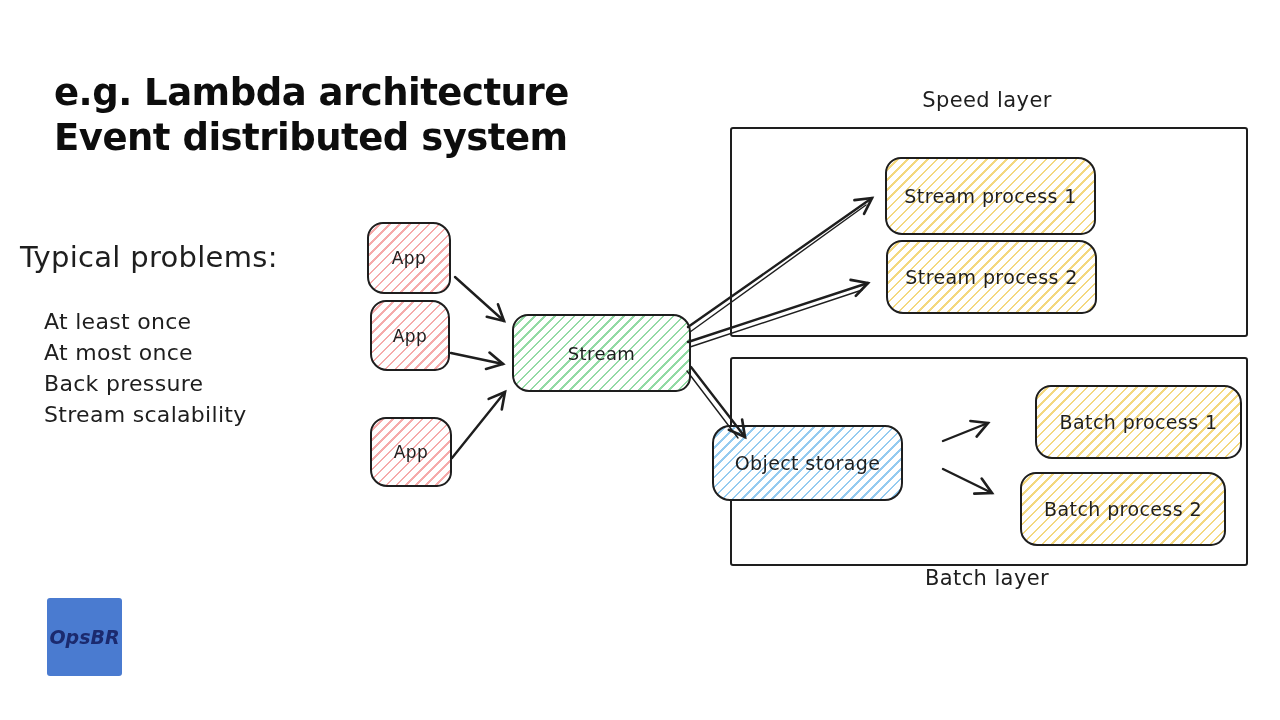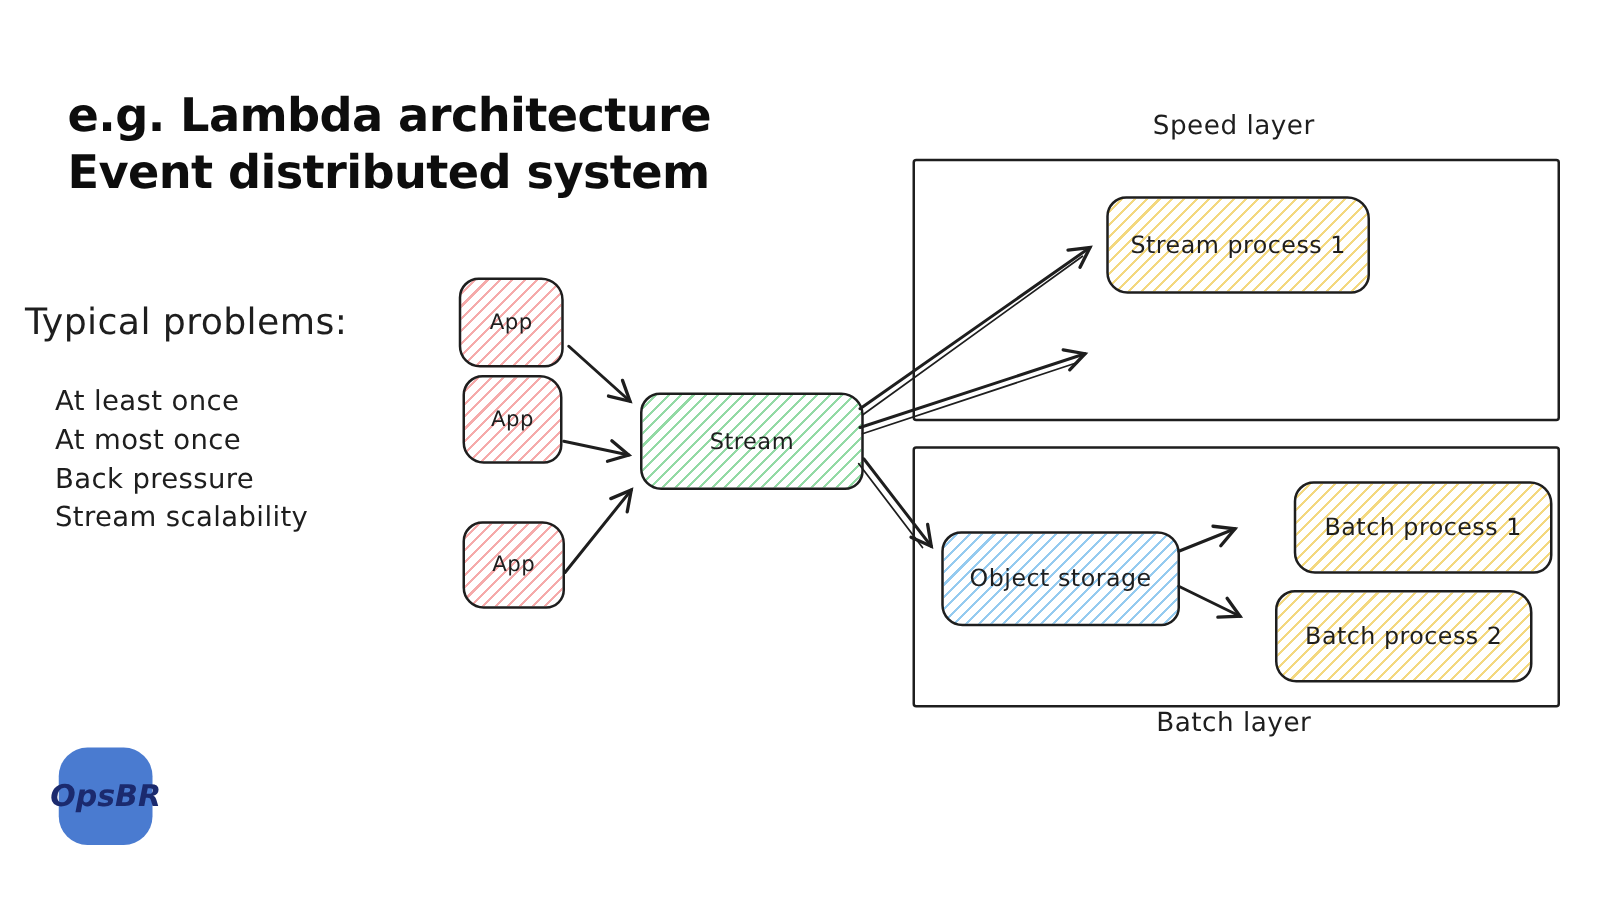--- a/index.html
+++ b/index.html
@@ -27,23 +27,23 @@
       rgba(143,200,239,.95) 0px,rgba(143,200,239,.95) 1.7px,transparent 1.7px,transparent 7px);}
 
   .layer-box{position:absolute;border:2.2px solid var(--stroke,#1e1e1e);border-radius:3px;
              background:transparent;z-index:1;}
   .layer-label{position:absolute;width:514px;text-align:center;font-size:21px;letter-spacing:.4px;}
 
   
   #arrows{position:absolute;left:0;top:0;z-index:5;pointer-events:none;}
 
   
-  .logo{position:absolute;left:47px;top:598px;width:75px;height:78px;border-radius:23px;
+  .logo{position:absolute;left:47px;top:598px;width:75px;height:78px;border-radius:3px;
         background:var(--logo-bg,#4a7bd0);display:flex;align-items:center;justify-content:center;
-        font-style:italic;font-weight:600;font-size:24px;color:var(--logo-text,#1b2a6e);}
+        font-style:italic;font-weight:600;font-size:19px;color:var(--logo-text,#1b2a6e);}
 </style>
 </head>
 <body>
 
 <div id="canvas">
 
   <div class="title">
     <div>e.g. Lambda architecture</div>
     <div>Event distributed system</div>
   </div>
@@ -72,22 +72,25 @@
     <span>App</span>
   </div>
 
   <div class="node rounded hatch-green" style="left:512px;top:314px;width:175px;height:74px;font-size:18px;">
     <span>Stream</span>
   </div>
 
   <div class="node rounded hatch-yellow" style="left:885px;top:157px;width:207px;height:74px;">
     <span>Stream process 1</span>
   </div>
+  <div class="node rounded hatch-yellow" style="left:886px;top:240px;width:207px;height:70px;">
+    <span>Stream process 2</span>
+  </div>
 
-  <div class="node rounded hatch-blue" style="left:753px;top:425px;width:187px;height:72px;">
+  <div class="node rounded hatch-blue" style="left:712px;top:425px;width:187px;height:72px;border-radius:18px;">
     <span>Object storage</span>
   </div>
   <div class="node rounded hatch-yellow" style="left:1017px;top:385px;width:203px;height:70px;margin-left:18px;">
     <span>Batch process 1</span>
   </div>
   <div class="node rounded hatch-yellow" style="left:1020px;top:472px;width:202px;height:70px;">
     <span>Batch process 2</span>
   </div>
 
   <svg id="arrows" width="1280" height="720" viewBox="0 0 1280 720">

